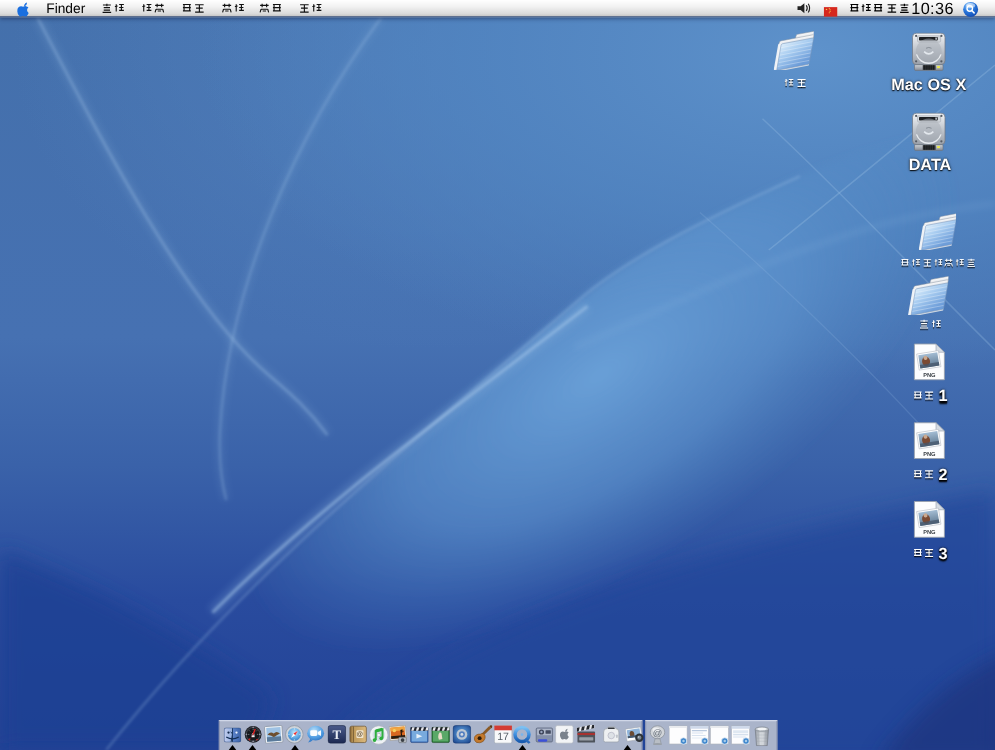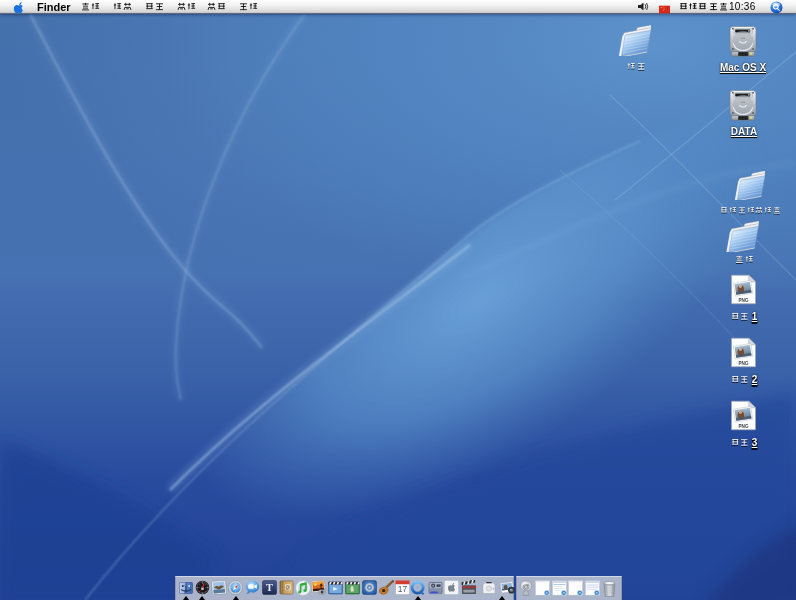--- a/index.html
+++ b/index.html
@@ -4,22 +4,22 @@
 <style>
 html,body{margin:0;padding:0;width:796px;height:600px;overflow:hidden;background:#2a4c9d;
 font-family:"Liberation Sans",sans-serif;}
 #desk{position:absolute;left:0;top:0;width:796px;height:600px;}
 #wall{position:absolute;left:0;top:0;}
 #menubar{position:absolute;left:0;top:0;width:796px;height:13px;
 background:linear-gradient(#ffffff,#f2f2f2 40%,#dadada 85%,#c4c4c4);
 border-bottom:1px solid #5a6681;box-shadow:0 1px 3px rgba(10,20,60,.45);z-index:30;}
 .mi{position:absolute;top:0;height:13px;display:flex;align-items:center;gap:1px;}
 .lbl{position:absolute;display:flex;align-items:center;justify-content:center;gap:1px;
-color:#fff;font-size:10px;font-weight:bold;z-index:10;
-text-shadow:0 1px 1px rgba(0,0,0,.9),0 0 2px rgba(0,0,0,.8);text-decoration:underline;}
+color:#fff;font-size:13px;font-weight:bold;z-index:10;
+text-shadow:0 1px 1px rgba(0,0,0,.9),0 0 2px rgba(0,0,0,.8);}
 .ico{position:absolute;z-index:10;}
 .hzw{filter:drop-shadow(0 1px 0.5px rgba(0,0,0,.85));}
 #dock{position:absolute;left:175px;top:576px;width:339px;height:24px;
 background:rgba(181,188,206,.93);border:1px solid rgba(120,130,165,.55);border-top:1px solid rgba(215,222,238,.85);border-bottom:none;
 box-sizing:border-box;z-index:20;}
 #dock2{position:absolute;left:516px;top:576px;width:106px;height:24px;
 background:rgba(181,188,206,.93);border:1px solid rgba(120,130,165,.55);border-top:1px solid rgba(215,222,238,.85);border-bottom:none;
 box-sizing:border-box;z-index:20;}
 .di{position:absolute;top:580px;z-index:21;}
 .tri{position:absolute;width:0;height:0;border-left:3.5px solid transparent;
@@ -190,21 +190,21 @@
 <path d="M6.1,2.2 Q6.8,1.2 7.8,1 Q7.9,2.2 7.2,3 Q6.5,3.7 5.8,3.6 Q5.6,2.8 6.1,2.2 Z" fill="currentColor"></path>
 <path d="M5,4.1 Q5.9,3.5 7,3.6 Q8.2,3.7 8.9,4.7 Q7.8,5.4 7.9,6.7 Q8,8 9.1,8.6 Q8.6,9.9 7.9,10.7 Q7.2,11.6 6.3,11.2 Q5.5,10.8 4.8,10.9 Q4.1,11 3.4,11.3 Q2.6,11.6 1.9,10.6 Q0.8,9.2 0.7,7.3 Q0.6,5.5 1.6,4.5 Q2.4,3.7 3.5,3.7 Q4.3,3.7 5,4.1 Z" fill="currentColor"></path>
 </symbol>
 </defs>
 </svg>
 
 <div id="menubar">
 <svg class="mi" style="left:13px;top:0.5px;color:#1a6fe0" width="11" height="13" viewBox="0 0 10 12">
         <use href="#applelogo"></use>
       </svg>
-<div class="mi" style="left:37px;font-weight:bold;font-size:11px;color:#000;">Finder</div>
+<div class="mi" style="left:37px;font-weight:normal;font-size:11px;color:#000;">Finder</div>
 <svg class="mi hzmi" style="left:81px;color:#111" width="20" height="13">
         <use href="#hz4" x="0" y="2" width="9" height="9"></use>
         <use href="#hz3" x="10" y="2" width="9" height="9"></use>
       </svg>
 <svg class="mi hzmi" style="left:113px;color:#111" width="20" height="13">
         <use href="#hz3" x="0" y="2" width="9" height="9"></use>
         <use href="#hz5" x="10" y="2" width="9" height="9"></use>
       </svg>
 <svg class="mi hzmi" style="left:145px;color:#111" width="20" height="13">
         <use href="#hz2" x="0" y="2" width="9" height="9"></use>
@@ -237,21 +237,21 @@
 </svg>
 <svg class="mi hzmi" style="left:679px;color:#000" width="28" height="13">
         <use href="#hz2" x="0" y="2" width="9" height="9"></use>
         <use href="#hz3" x="9.5" y="2" width="9" height="9"></use>
         <use href="#hz2" x="19" y="2" width="9" height="9"></use>
       </svg>
 <svg class="mi hzmi" style="left:709px;color:#000" width="19" height="13">
         <use href="#hz1" x="0" y="2" width="9" height="9"></use>
         <use href="#hz4" x="10" y="2" width="9" height="9"></use>
       </svg>
-<div class="mi" style="left:729px;font-size:10px;color:#000;letter-spacing:0.3px;">10:36</div>
+<div class="mi" style="left:729px;font-size:13px;color:#000;letter-spacing:0.3px;">10:36</div>
 <svg class="mi" style="left:770px;top:0.5px" width="13" height="13" viewBox="0 0 13 13">
 <defs>
           <radialGradient id="sball" cx="0.35" cy="0.25" r="0.9">
 <stop offset="0" stop-color="#9fd0ff"></stop>
             <stop offset="0.4" stop-color="#2e7de0"></stop>
             <stop offset="1" stop-color="#0a3fa8"></stop>
 </radialGradient>
         </defs>
 <circle cx="6.5" cy="6.5" r="6" fill="url(#sball)"></circle>
 <ellipse cx="6.5" cy="3.4" rx="3.6" ry="2" fill="#ffffff" opacity="0.55"></ellipse>

